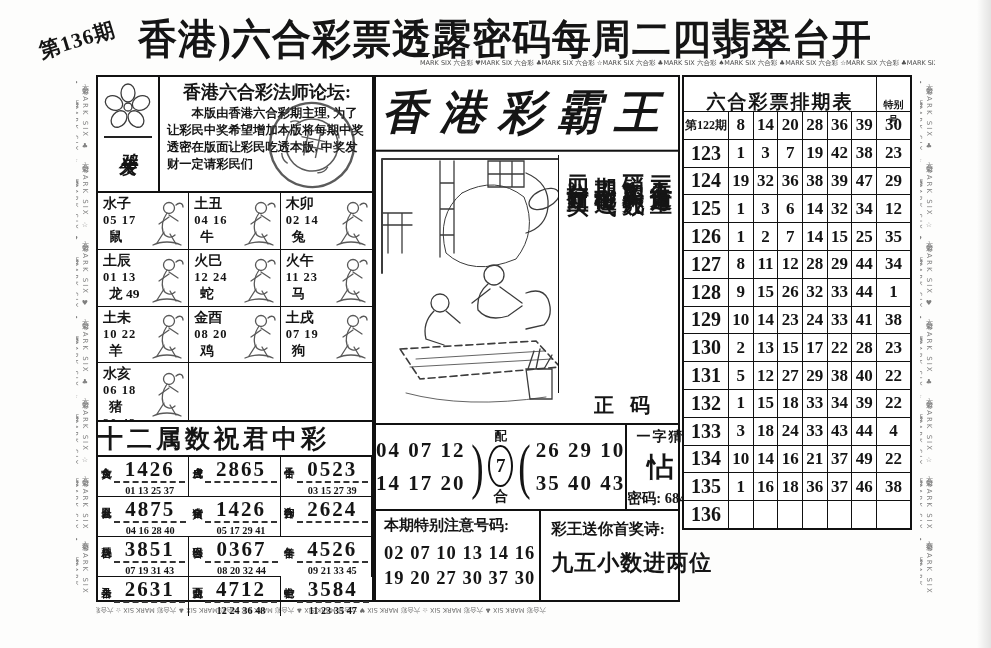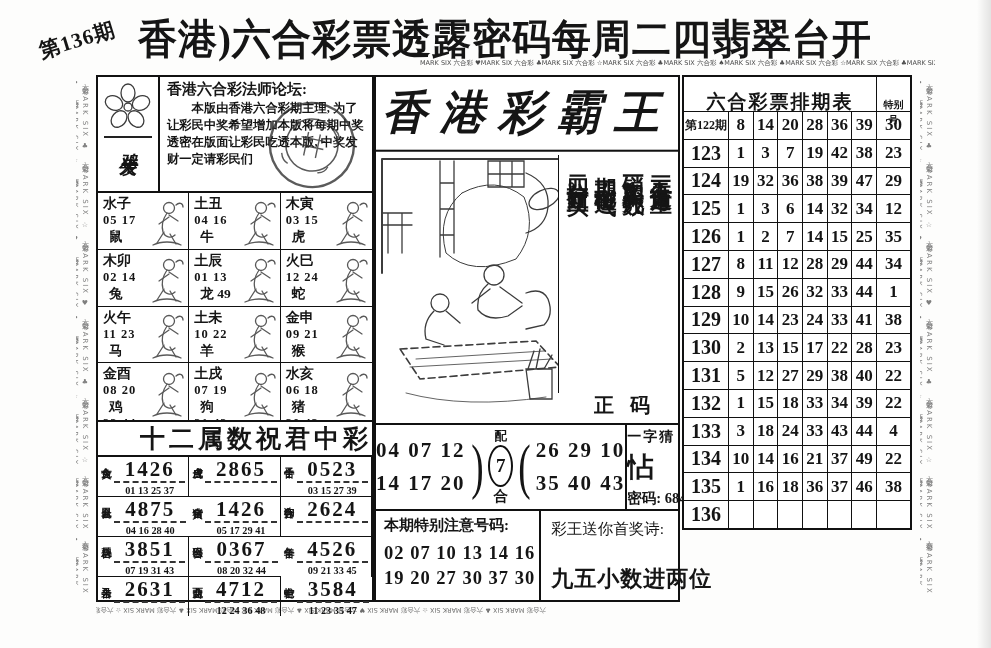--- a/index.html
+++ b/index.html
@@ -33,37 +33,37 @@
   .left-panel { position:absolute; left:96px; top:75px; width:278px; height:527px;
     border:2px solid #111; background:#fff; }
   .forum-box { height:116px; border-bottom:2px solid #111; display:flex; position:relative; }
   .logo-col { width:62px; border-right:2px solid #111; display:flex; flex-direction:column;
     align-items:center; padding-top:4px; }
   .logo-col svg { display:block; }
   .logo-divider { width:80%; border-top:2px solid #222; margin:3px 0 2px; }
   .rooster { writing-mode:vertical-rl; font-size:17px; font-weight:900; letter-spacing:2px;
     font-style:italic; }
   .forum-text { flex:1; padding:3px 5px 2px 7px; position:relative; }
-  .forum-heading { font-size:15px; font-weight:900; margin-bottom:1px; }
+  .forum-heading { font-size:18px; font-weight:900; margin-bottom:1px;text-align:center; }
   .forum-body { font-size:12.3px; line-height:1.38; font-weight:700; text-indent:2em; }
   .stamp { position:absolute; right:14px; top:22px; opacity:.78; transform:rotate(12deg); }
 
   .zodiac-grid { height:229px; border-bottom:2px solid #111; display:grid;
     grid-template-columns:repeat(3,1fr); grid-template-rows:repeat(4,1fr); }
   .z-cell { border-right:1.5px solid #111; border-bottom:1.5px solid #111; position:relative;
     padding:2px 2px 1px 5px; overflow:hidden; }
   .z-cell:nth-child(3n) { border-right:none; }
   .z-cell:nth-child(n+10) { border-bottom:none; }
   .z-pillar { font-size:14px; font-weight:900; }
   .z-nums { font-size:12.5px; font-weight:700; letter-spacing:1px; }
   .z-animal { font-size:13.5px; font-weight:900; padding-left:6px; }
   .z-sketch { position:absolute; right:1px; bottom:0; opacity:.85; }
 
   .twelve { height:176px; display:flex; flex-direction:column; }
-  .twelve-header { height:36px; display:flex; align-items:center; justify-content:flex-end;
+  .twelve-header { height:36px; display:flex; align-items:center; justify-content:flex-start;
     font-size:25px; font-weight:900; letter-spacing:4px; border-bottom:2px solid #111; }
   .twelve-grid { flex:1; display:grid; grid-template-columns:repeat(3,1fr);
     grid-template-rows:repeat(3,1fr); }
   .t-cell { border-right:1.5px solid #111; border-bottom:1.5px solid #111; display:flex; overflow:hidden; }
   .t-cell:nth-child(4n) { border-right:none; }
   .t-cell:nth-child(n+9) { border-bottom:none; }
   .t-side { width:13px; writing-mode:vertical-rl; font-size:10.5px; font-weight:900;
     line-height:1; padding-top:2px; letter-spacing:0; }
   .t-main { flex:1; display:flex; flex-direction:column; align-items:center; }
   .t-value { font-size:21px; font-weight:700; letter-spacing:2px; line-height:1.1;
@@ -86,30 +86,30 @@
   .peihe-row { height:86px; border-bottom:2px solid #111; display:flex; }
   .peihe-main { flex:1; border-right:2px solid #111; display:flex; align-items:center;
     justify-content:center; }
   .ph-nums { font-size:21px; font-weight:700; line-height:1.55; letter-spacing:2px; white-space:nowrap; }
   .ph-paren { font-size:62px; font-weight:400; line-height:.9; margin:0 1px; transform:scaleX(.6); }
   .ph-center { display:flex; flex-direction:column; align-items:center; }
   .ph-top { font-size:12.5px; font-weight:900; }
   .ph-oval { width:25px; height:42px; border:2.2px solid #111; border-radius:50%;
     display:flex; align-items:center; justify-content:center; font-size:19px; font-weight:700; }
   .ph-bottom { font-size:14.5px; font-weight:900; }
-  .riddle { width:100px; padding-top:3px; }
+  .riddle { width:100px; text-align:center; padding-top:3px; }
   .riddle-title { font-size:14px; font-weight:900; letter-spacing:2px; }
   .riddle-char { font-size:27px; font-weight:900; margin:3px 0 4px; }
   .riddle-code { font-size:14.5px; font-weight:700; white-space:nowrap; }
   .bottom-row { flex:1; display:flex; }
   .notice { flex:1.13; border-right:2px solid #111; padding:5px 4px 2px 8px; }
   .notice-label { font-size:15px; font-weight:700; margin-bottom:6px; }
   .notice-nums { font-size:18.5px; font-weight:700; letter-spacing:1px; line-height:1.35; white-space:nowrap; }
   .poem { flex:1; padding:8px 4px 2px 10px; }
-  .poem-label { font-size:15.5px; font-weight:400; margin-bottom:24px; }
+  .poem-label { font-size:15.5px; font-weight:700; margin-bottom:8px; }
   .poem-line { font-size:22px; font-weight:900; letter-spacing:1px; white-space:nowrap; }
 
   
   .right-panel { position:absolute; left:682px; top:75px; width:230px; height:455px;
     border:2px solid #111; background:#fff; display:flex; flex-direction:column; }
   .rt-header { height:35px; display:grid; grid-template-columns:1fr 33px; border-bottom:1.5px solid #111; }
   .rt-title { display:flex; align-items:center; justify-content:center; font-size:19px;
     font-weight:900; letter-spacing:2px; border-right:1.5px solid #111; white-space:nowrap; }
   .rt-spec-h { font-size:10px; font-weight:700; text-align:center; line-height:1.5; padding-top:20px; }
   .rt-body { flex:1; display:flex; flex-direction:column; }
@@ -194,36 +194,20 @@
       <circle cx="24" cy="9" r="5.5"></circle>
       <path d="M22 14 C18 20 16 26 18 33 C20 38 26 40 30 36"></path>
       <path d="M24 16 L33 22 M24 18 L14 25"></path>
       <path d="M19 33 L12 44 M25 35 L31 45"></path>
       <path d="M8 46 C16 42 28 42 36 46"></path>
       <path d="M31 6 C34 3 38 4 38 8"></path>
     </g>
   </svg>
         </div>
         <div class="z-cell">
-          <div class="z-pillar">木寅</div>
-          <div class="z-nums">03 15</div>
-          <div class="z-animal">虎</div>
-          <div class="z-nums">27 39</div>
-          <svg class="z-sketch" width="42" height="50" viewBox="0 0 42 50">
-    <g class="sketchline">
-      <circle cx="24" cy="9" r="5.5"></circle>
-      <path d="M22 14 C18 20 16 26 18 33 C20 38 26 40 30 36"></path>
-      <path d="M24 16 L33 22 M24 18 L14 25"></path>
-      <path d="M19 33 L12 44 M25 35 L31 45"></path>
-      <path d="M8 46 C16 42 28 42 36 46"></path>
-      <path d="M31 6 C34 3 38 4 38 8"></path>
-    </g>
-  </svg>
-        </div>
-        <div class="z-cell">
           <div class="z-pillar">木卯</div>
           <div class="z-nums">02 14</div>
           <div class="z-animal">兔</div>
           <div class="z-nums">26 38</div>
           <svg class="z-sketch" width="42" height="50" viewBox="0 0 42 50">
     <g class="sketchline">
       <circle cx="24" cy="9" r="5.5"></circle>
       <path d="M22 14 C18 20 16 26 18 33 C20 38 26 40 30 36"></path>
       <path d="M24 16 L33 22 M24 18 L14 25"></path>
       <path d="M19 33 L12 44 M25 35 L31 45"></path>
@@ -278,36 +262,20 @@
       <path d="M8 46 C16 42 28 42 36 46"></path>
       <path d="M31 6 C34 3 38 4 38 8"></path>
     </g>
   </svg>
         </div>
         <div class="z-cell">
           <div class="z-pillar">土未</div>
           <div class="z-nums">10 22</div>
           <div class="z-animal">羊</div>
           <div class="z-nums">34 46</div>
-          <svg class="z-sketch" width="42" height="50" viewBox="0 0 42 50">
-    <g class="sketchline">
-      <circle cx="24" cy="9" r="5.5"></circle>
-      <path d="M22 14 C18 20 16 26 18 33 C20 38 26 40 30 36"></path>
-      <path d="M24 16 L33 22 M24 18 L14 25"></path>
-      <path d="M19 33 L12 44 M25 35 L31 45"></path>
-      <path d="M8 46 C16 42 28 42 36 46"></path>
-      <path d="M31 6 C34 3 38 4 38 8"></path>
-    </g>
-  </svg>
-        </div>
-        <div class="z-cell">
-          <div class="z-pillar">金申</div>
-          <div class="z-nums">09 21</div>
-          <div class="z-animal">猴</div>
-          <div class="z-nums">33 45</div>
           <svg class="z-sketch" width="42" height="50" viewBox="0 0 42 50">
     <g class="sketchline">
       <circle cx="24" cy="9" r="5.5"></circle>
       <path d="M22 14 C18 20 16 26 18 33 C20 38 26 40 30 36"></path>
       <path d="M24 16 L33 22 M24 18 L14 25"></path>
       <path d="M19 33 L12 44 M25 35 L31 45"></path>
       <path d="M8 46 C16 42 28 42 36 46"></path>
       <path d="M31 6 C34 3 38 4 38 8"></path>
     </g>
   </svg>

